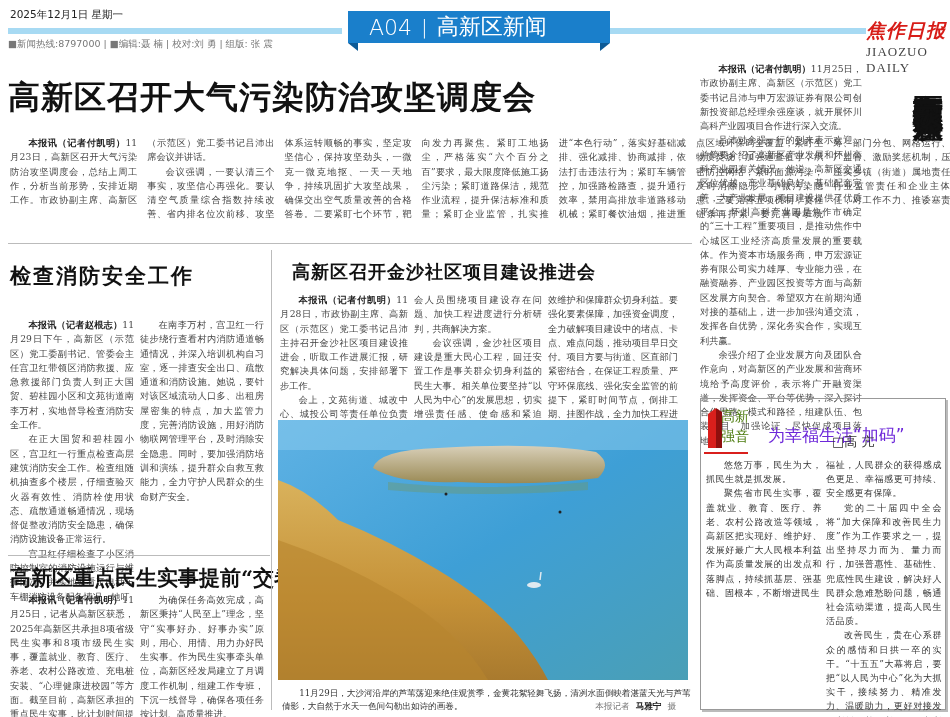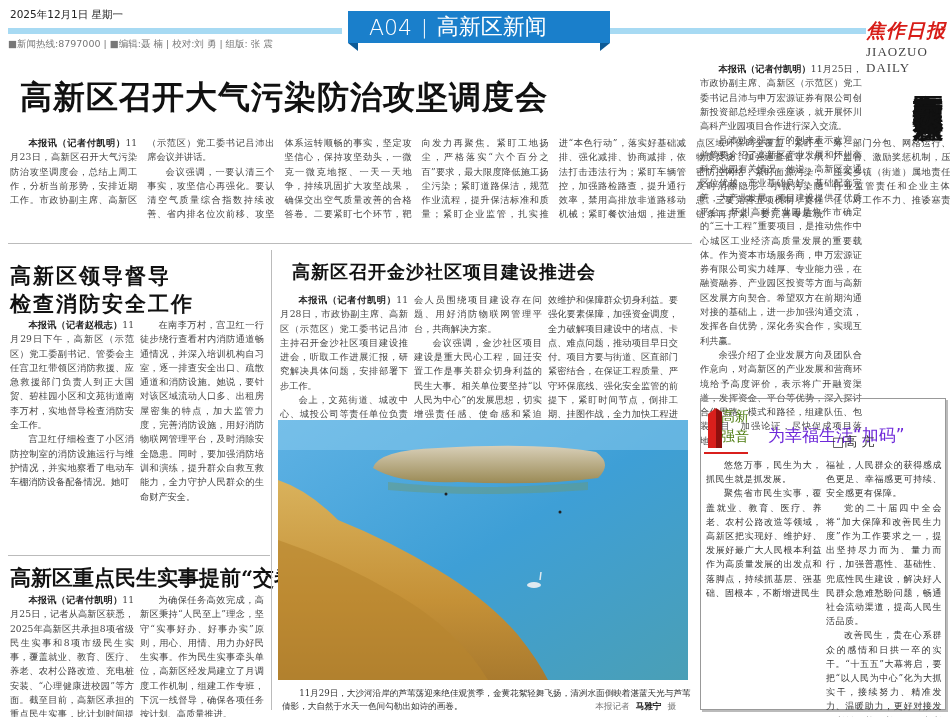--- a/index.html
+++ b/index.html
@@ -10,21 +10,21 @@
 .hdr-bar-l{left:8px;top:28px;width:334px;height:6px;background:#a7daf3}
 .hdr-bar-r{left:610px;top:28px;width:256px;height:6px;background:#a7daf3}
 .hdr-meta{left:8px;top:38px;font-family:"DejaVu Sans","Liberation Sans",sans-serif;font-size:9.5px;color:#777;white-space:nowrap}
 .page-badge{left:348px;top:11px;width:262px;height:32px;background:#1a7fcb;color:#fff;font-family:"DejaVu Sans","Liberation Sans",sans-serif;font-size:22px;font-weight:300;display:flex;align-items:center;padding-left:21px;white-space:nowrap}
 .page-badge .sep{margin:0 9px;font-size:20px}
 .badge-tail{left:600px;top:43px;width:0;height:0;border-top:8px solid #0d5a96;border-right:10px solid transparent}
 .badge-tail2{left:348px;top:43px;width:0;height:0;border-top:8px solid #0d5a96;border-left:10px solid transparent}
 .logo{left:866px;top:18px;width:82px;text-align:left}
 .logo .cn{font-family:"DejaVu Serif",serif;font-style:italic;font-weight:bold;color:#d71d18;font-size:19px;letter-spacing:1px}
 .logo .en{font-family:"Liberation Serif",serif;font-size:13px;color:#444;letter-spacing:1px}
-.main-title{left:20px;top:76px;width:660px;font-size:32px;font-weight:bold;color:#111;letter-spacing:1px;white-space:nowrap;font-family:"DejaVu Serif",serif}
+.main-title{left:8px;top:76px;width:660px;font-size:32px;font-weight:bold;color:#111;letter-spacing:1px;white-space:nowrap;font-family:"DejaVu Serif",serif}
 .col{font-size:9.2px;line-height:14.3px;color:#444;text-align:justify;word-break:break-all;font-family:"DejaVu Serif",serif}
 .col p{text-indent:2em}
 .col b{color:#222}
 .h2{font-weight:bold;color:#111;font-family:"DejaVu Serif",serif;white-space:nowrap}
 .rule{background:#bbb}
 .vtitle{writing-mode:vertical-rl;font-family:"DejaVu Serif",serif;font-size:30px;color:#111;font-weight:bold;line-height:40px;letter-spacing:1px}
 .photo{left:278px;top:420px;width:410px;height:260px;overflow:hidden}
 .caption{left:282px;top:687px;width:410px;font-size:8.6px;line-height:13px;color:#333}
 .caption .credit{position:absolute;right:16px;top:13px;color:#777}
 .caption .credit b{color:#222;font-family:"DejaVu Sans",sans-serif;margin:0 6px}
@@ -56,25 +56,25 @@
 
 <div class="abs main-title">高新区召开大气污染防治攻坚调度会</div>
 <div class="abs col" style="left:10px;top:136px;width:676px;height:100px;column-count:5;column-gap:10px">
   <p><b>本报讯（记者付凯明）</b><span>11月23日，高新区召开大气污染防治攻坚调度会，总结上周工作，分析当前形势，安排近期工作。市政协副主席、高新区（示范区）党工委书记吕沛出席会议并讲话。</span></p>
   <p>会议强调，一要认清三个事实，攻坚信心再强化。要认清空气质量综合指数持续改善、省内排名位次前移、攻坚体系运转顺畅的事实，坚定攻坚信心，保持攻坚劲头，一微克一微克地抠、一天一天地争，持续巩固扩大攻坚战果，确保交出空气质量改善的合格答卷。二要紧盯七个环节，靶向发力再聚焦。紧盯工地扬尘，严格落实“六个百分之百”要求，最大限度降低施工扬尘污染；紧盯道路保洁，规范作业流程，提升保洁标准和质量；紧盯企业监管，扎实推进“本色行动”，落实好基础减排、强化减排、协商减排，依法打击违法行为；紧盯车辆管控，加强路检路查，提升通行效率，禁用高排放非道路移动机械；紧盯餐饮油烟，推进重点区域环保码全覆盖；紧盯生物质焚烧，加强巡查值守，织密防控网络；紧盯面源污染，及时消除隐形、小微污染隐患。三要完善五项机制，责任链条再拧紧。要完善专班统筹、部门分包、网格运行、驻厂监管、激励奖惩机制，压紧压实乡镇（街道）属地责任、行业监管责任和企业主体责任，对工作不力、推诿塞责的依规依纪精准问责，真正形成责任闭环。</p>
 
 </div>
 <div class="abs rule" style="left:8px;top:243px;width:684px;height:1px"></div>
 
 <div class="abs h2" style="left:10px;top:262px;font-size:21px;line-height:28px;letter-spacing:2px">
-  <div>高新区领导督导</div>
   <div>检查消防安全工作</div>
 </div>
 <div class="abs col" style="left:10px;top:318px;width:124px">
   <p><b>本报讯（记者赵根志）</b><span>11月29日下午，高新区（示范区）党工委副书记、管委会主任宫卫红带领区消防救援、应急救援部门负责人到正大国贸、碧桂园小区和文苑街道南李万村，实地督导检查消防安全工作。</span></p>
+  <p>在正大国贸和碧桂园小区，宫卫红一行重点检查高层建筑消防安全工作。检查组随机抽查多个楼层，仔细查验灭火器有效性、消防栓使用状态、疏散通道畅通情况，现场督促整改消防安全隐患，确保消防设施设备正常运行。</p>
   <p>宫卫红仔细检查了小区消防控制室的消防设施运行与维护情况，并实地察看了电动车车棚消防设备配备情况。她叮</p>
 </div>
 <div class="abs col" style="left:140px;top:318px;width:124px">
   <p>在南李万村，宫卫红一行徒步绕行查看村内消防通道畅通情况，并深入培训机构自习室，逐一排查安全出口、疏散通道和消防设施。她说，要针对该区域流动人口多、出租房屋密集的特点，加大监管力度，完善消防设施，用好消防物联网管理平台，及时消除安全隐患。同时，要加强消防培训和演练，提升群众自救互救能力，全力守护人民群众的生命财产安全。</p>
 </div>
 <div class="abs rule" style="left:8px;top:555px;width:262px;height:1px"></div>
 
 <div class="abs h2" style="left:10px;top:564px;font-size:21px">高新区重点民生实事提前“交卷”</div>
 <div class="abs col" style="left:10px;top:593px;width:124px">
   <p><b>本报讯（记者付凯明）</b><span>11月25日，记者从高新区获悉，2025年高新区共承担8项省级民生实事和8项市级民生实事，覆盖就业、教育、医疗、养老、农村公路改造、充电桩安装、“心理健康进校园”等方面。截至目前，高新区承担的重点民生实事，比计划时间提前1个月全部完成。</span></p>
@@ -84,21 +84,21 @@
 </div>
 
 <div class="abs rule" style="left:271px;top:250px;width:1px;height:460px"></div>
 
 <div class="abs h2" style="left:292px;top:260px;font-size:18px;letter-spacing:1px">高新区召开金沙社区项目建设推进会</div>
 <div class="abs col" style="left:280px;top:293px;width:128px">
   <p><b>本报讯（记者付凯明）</b><span>11月28日，市政协副主席、高新区（示范区）党工委书记吕沛主持召开金沙社区项目建设推进会，听取工作进展汇报，研究解决具体问题，安排部署下步工作。</span></p>
   <p>会上，文苑街道、城改中心、城投公司等责任单位负责人以及金沙社区项目负责人分别汇报了金沙社区建设有关情况，与</p>
 </div>
 <div class="abs col" style="left:414px;top:293px;width:128px">
-  <p style="text-indent:0">会人员围绕项目建设存在问题、用好消防物联网管理平台，共商解决方案。</p>
+  <p style="text-indent:0">会人员围绕项目建设存在问题、加快工程进度进行分析研判，共商解决方案。</p>
   <p>会议强调，金沙社区项目建设是重大民心工程，回迁安置工作是事关群众切身利益的民生大事。相关单位要坚持“以人民为中心”的发展思想，切实增强责任感、使命感和紧迫感，围绕年度目标整合资源、合力攻坚，有</p>
 </div>
 <div class="abs col" style="left:548px;top:293px;width:130px">
   <p style="text-indent:0">效维护和保障群众切身利益。要强化要素保障，加强资金调度，全力破解项目建设中的堵点、卡点、难点问题，推动项目早日交付。项目方要与街道、区直部门紧密结合，在保证工程质量、严守环保底线、强化安全监管的前提下，紧盯时间节点，倒排工期、挂图作战，全力加快工程进度，推动项目尽快交付使用。</p>
 </div>
 
 <div class="abs photo">
   <svg width="410" height="260" viewBox="0 0 410 260">
     <defs>
       <linearGradient id="water" x1="0" y1="0" x2="1" y2="1">

